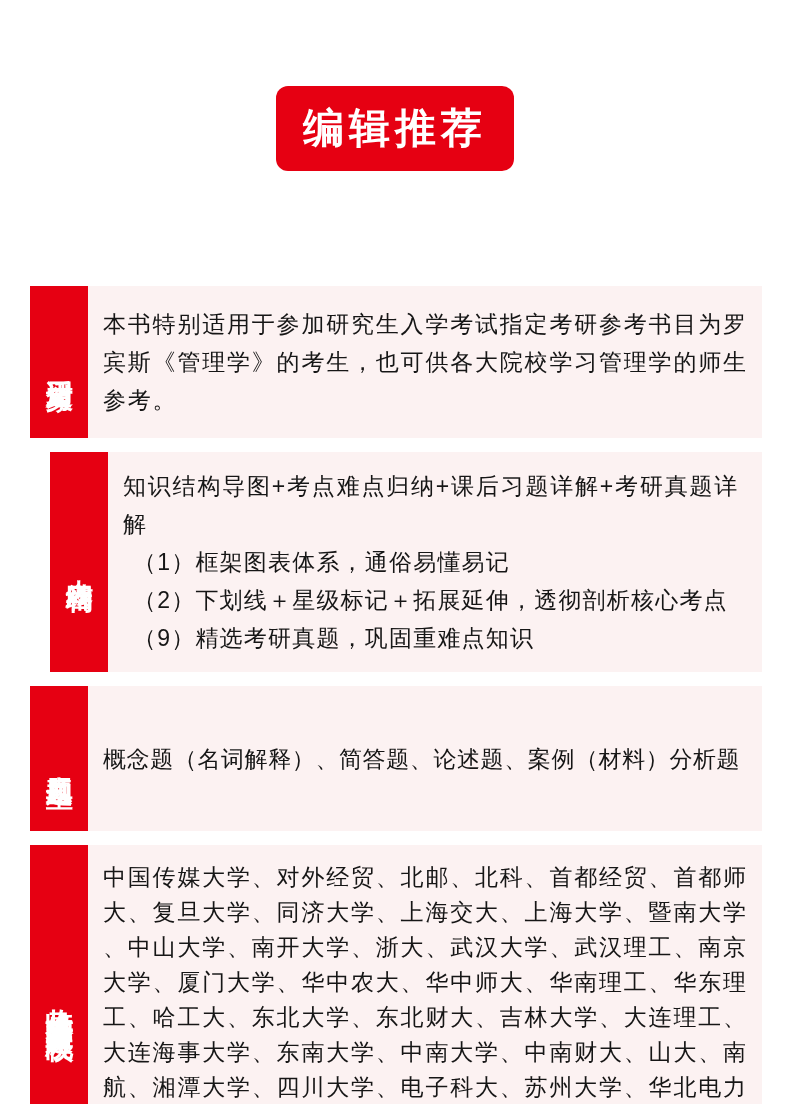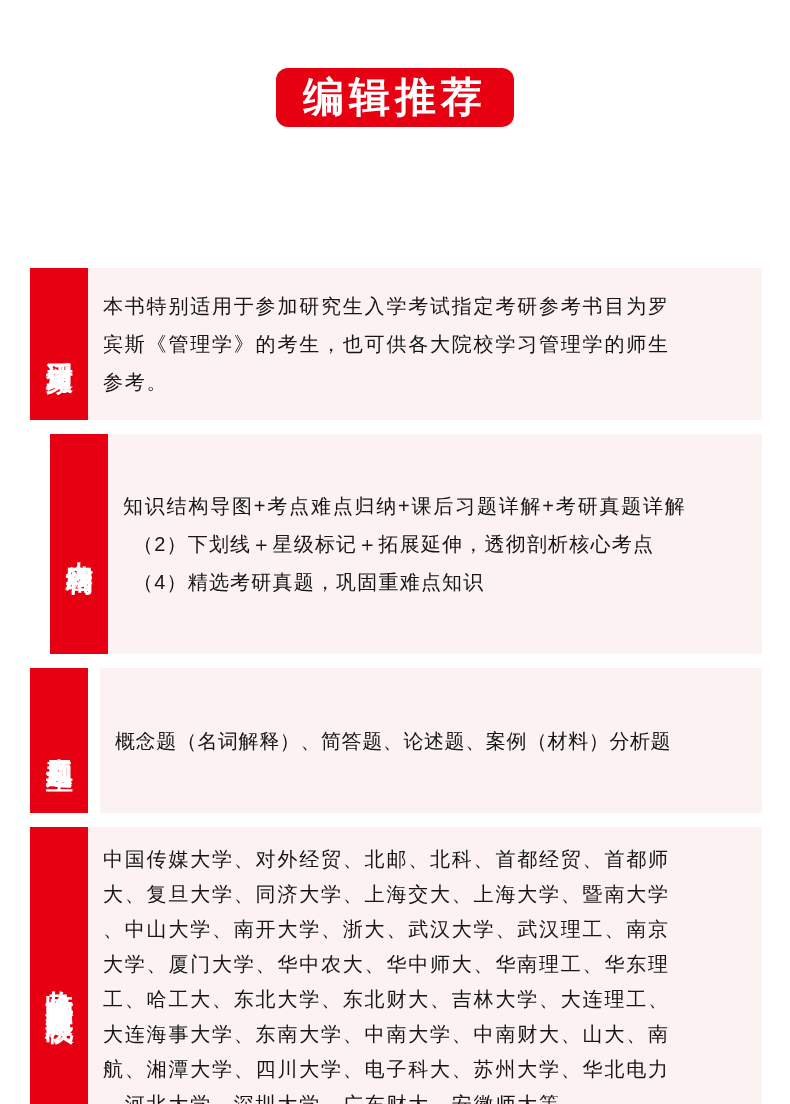--- a/index.html
+++ b/index.html
@@ -8,22 +8,22 @@
     height: 1104px;
     background: #ffffff;
     overflow: hidden;
     font-family: "Liberation Sans", "DejaVu Sans", sans-serif;
   }
   .page { width: 790px; height: 1104px; position: relative; }
 
   
   .banner {
     width: 238px;
-    height: 59px;
-    margin: 68px auto 0 auto;
+    height: 85px;
+    margin: 86px auto 0 auto;
     background: #e60012;
     border-radius: 12px;
     display: flex;
     align-items: center;
     justify-content: center;
   }
   .banner span {
     color: #ffffff;
     font-size: 41px;
     font-weight: bold;
@@ -62,37 +62,37 @@
   }
   .s4 .label span { font-size: 28px; letter-spacing: 3px; }
   .content {
     flex: 1 1 auto;
     background: #fcf2f2;
     display: flex;
     flex-direction: column;
     justify-content: center;
     padding: 10px 8px 10px 15px;
     color: #161616;
-    font-size: 20px;
+    font-size: 23px;
     letter-spacing: 1.8px;
   }
   .text {
     white-space: pre-line;
     line-height: 38px;
   }
   .s3 .text { letter-spacing: 0.6px; }
   .s4 .text { line-height: 35px; }
   .list-item {
     line-height: 38px;
     padding-left: 10px;
     letter-spacing: 1.2px;
   }
   .s1 { min-height: 152px; }
   .s2 { min-height: 220px; padding-left: 20px; }
-  .s3 { min-height: 145px; gap: 12px; }
+  .s3 { min-height: 145px; }
   .s4 { min-height: 310px; margin-bottom: 0; }
 </style>
 </head>
 <body>
 
 <div class="page">
 
   <div class="banner">
     <span>编辑推荐</span>
   </div>
@@ -109,22 +109,23 @@
 参考。</div>
       </div>
     </section>
 
     <section class="section s2">
       <div class="label">
         <span>内容结构</span>
       </div>
       <div class="content">
         <div class="text">知识结构导图+考点难点归纳+课后习题详解+考研真题详解</div>
+        <div class="list-item">（1）框架图表体系，通俗易懂易记</div>
         <div class="list-item">（2）下划线＋星级标记＋拓展延伸，透彻剖析核心考点</div>
-        <div class="list-item">（4）精选考研真题，巩固重难点知识</div>
+        <div class="list-item">（9）精选考研真题，巩固重难点知识</div>
       </div>
     </section>
 
     <section class="section s3">
       <div class="label">
         <span>真题题型</span>
       </div>
       <div class="content">
         <div class="text">概念题（名词解释）、简答题、论述题、案例（材料）分析题</div>
       </div>

